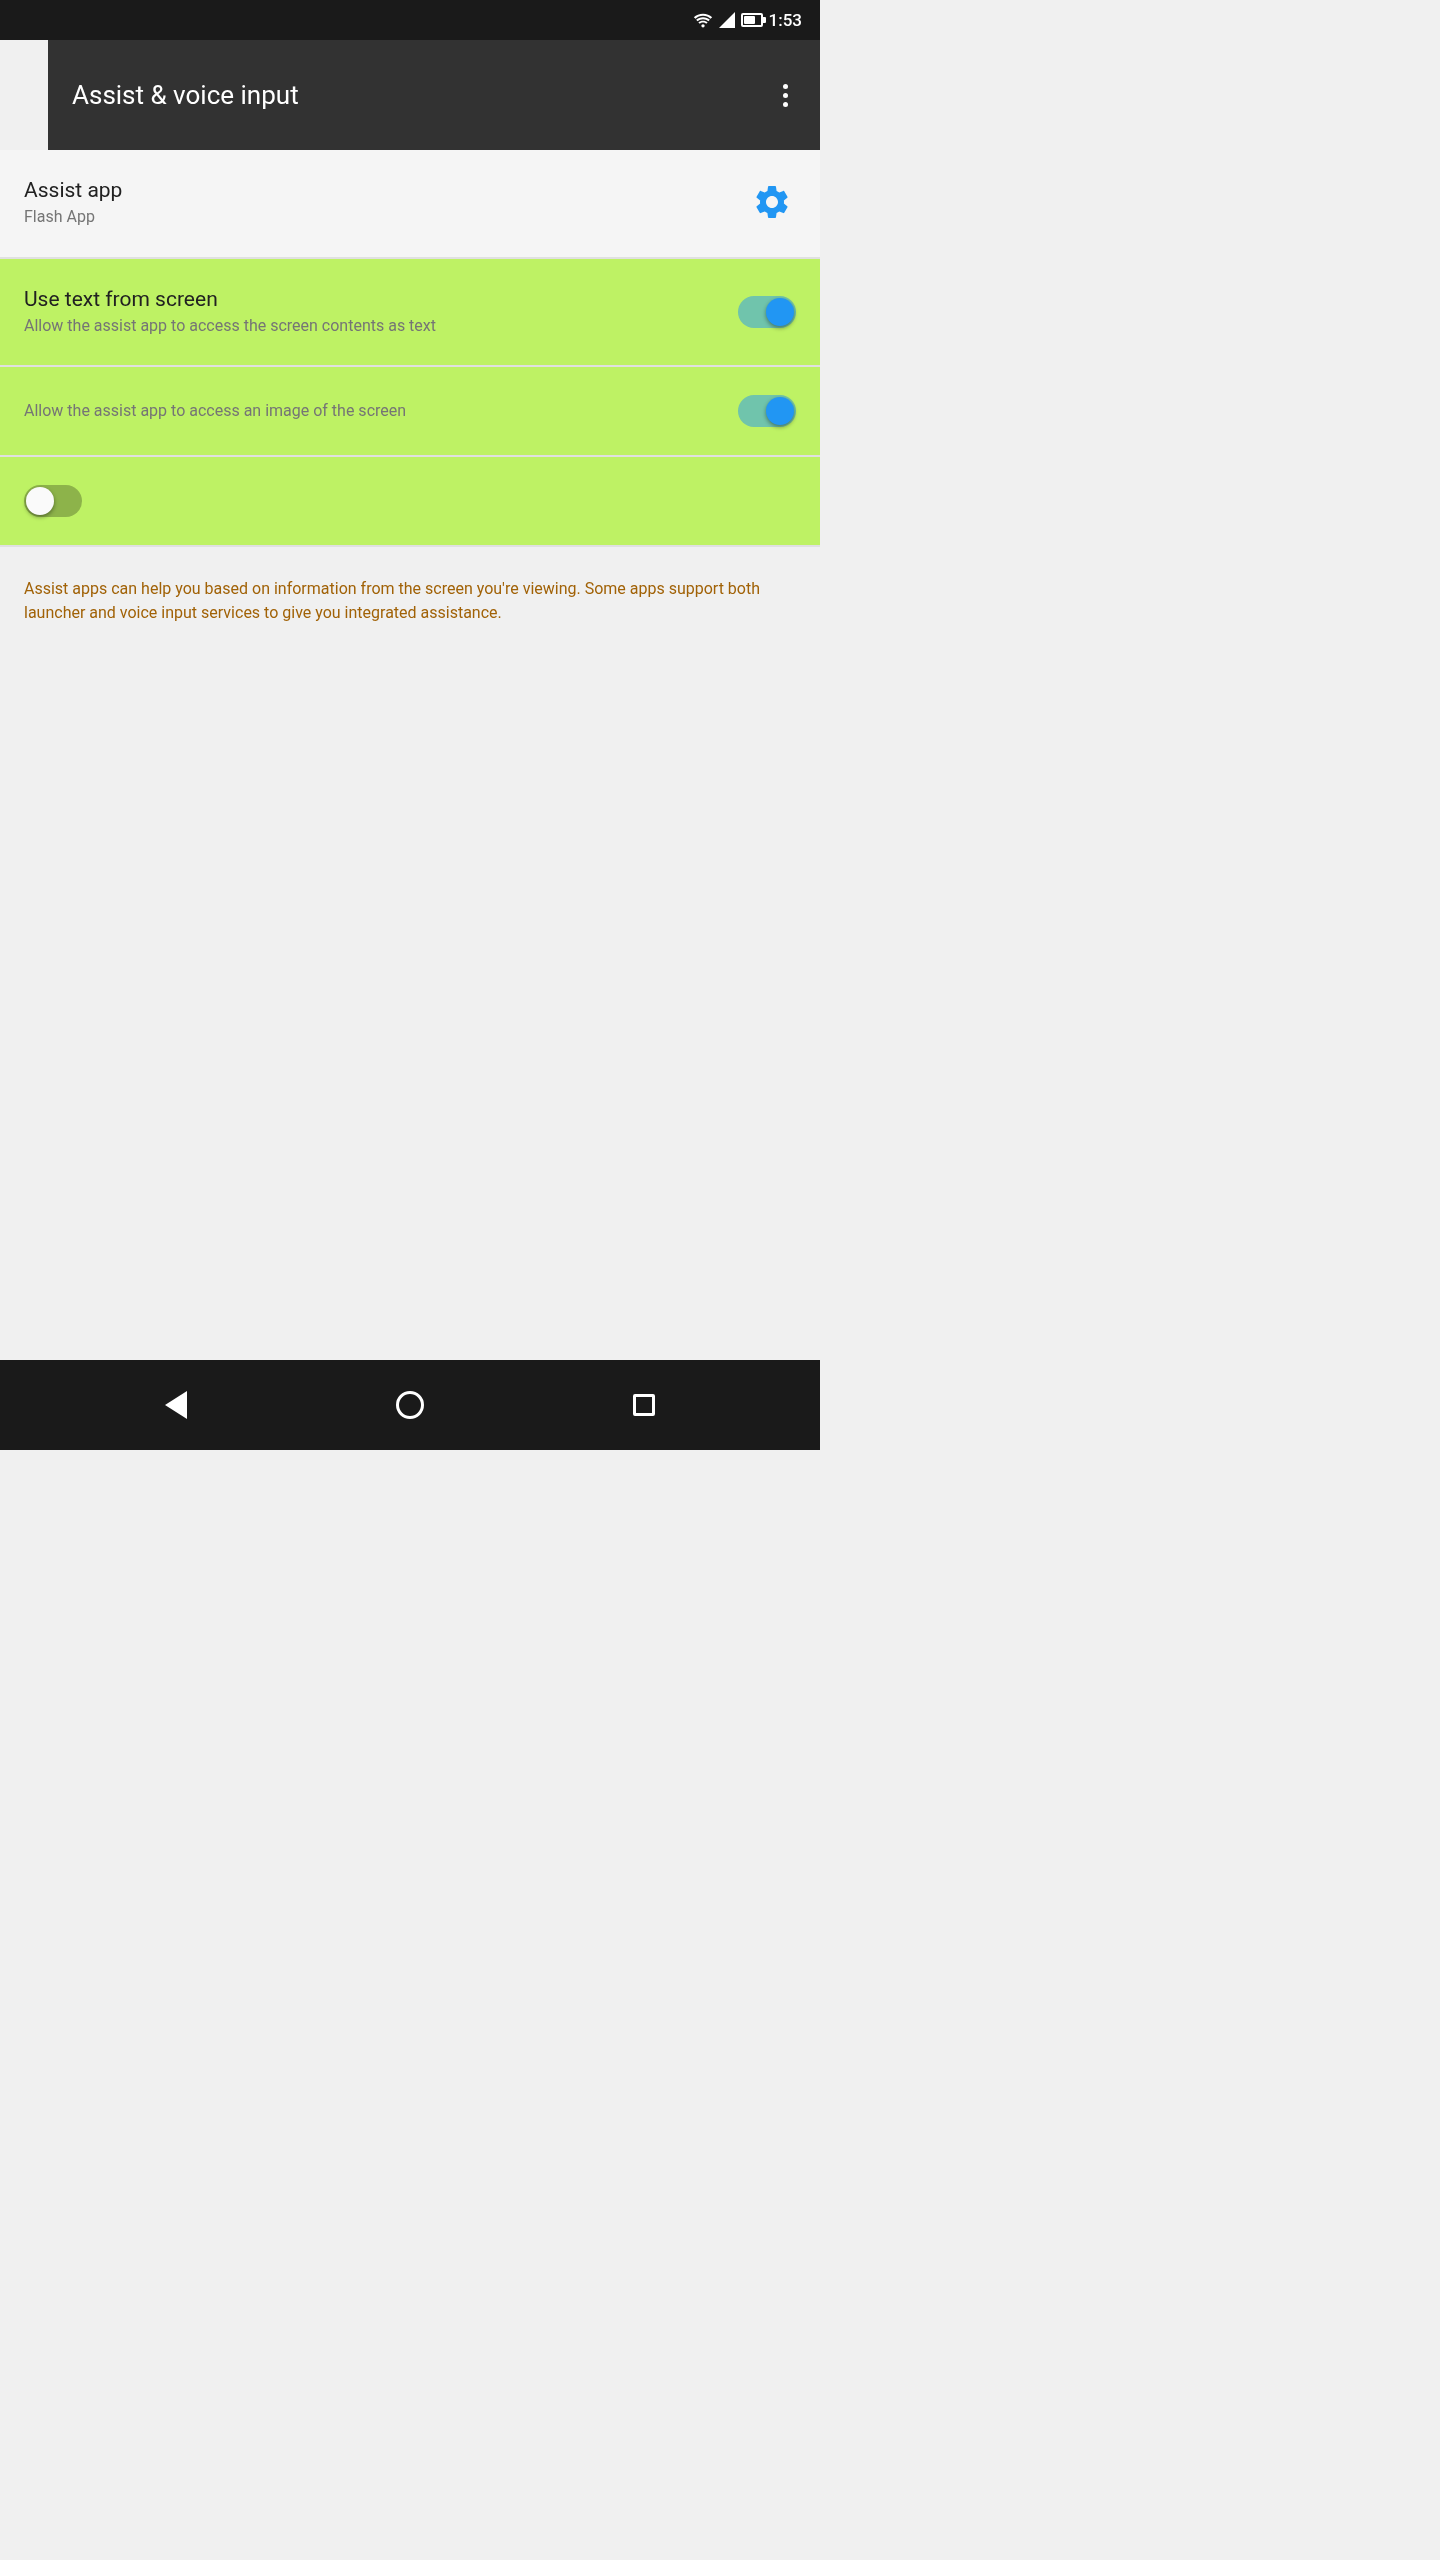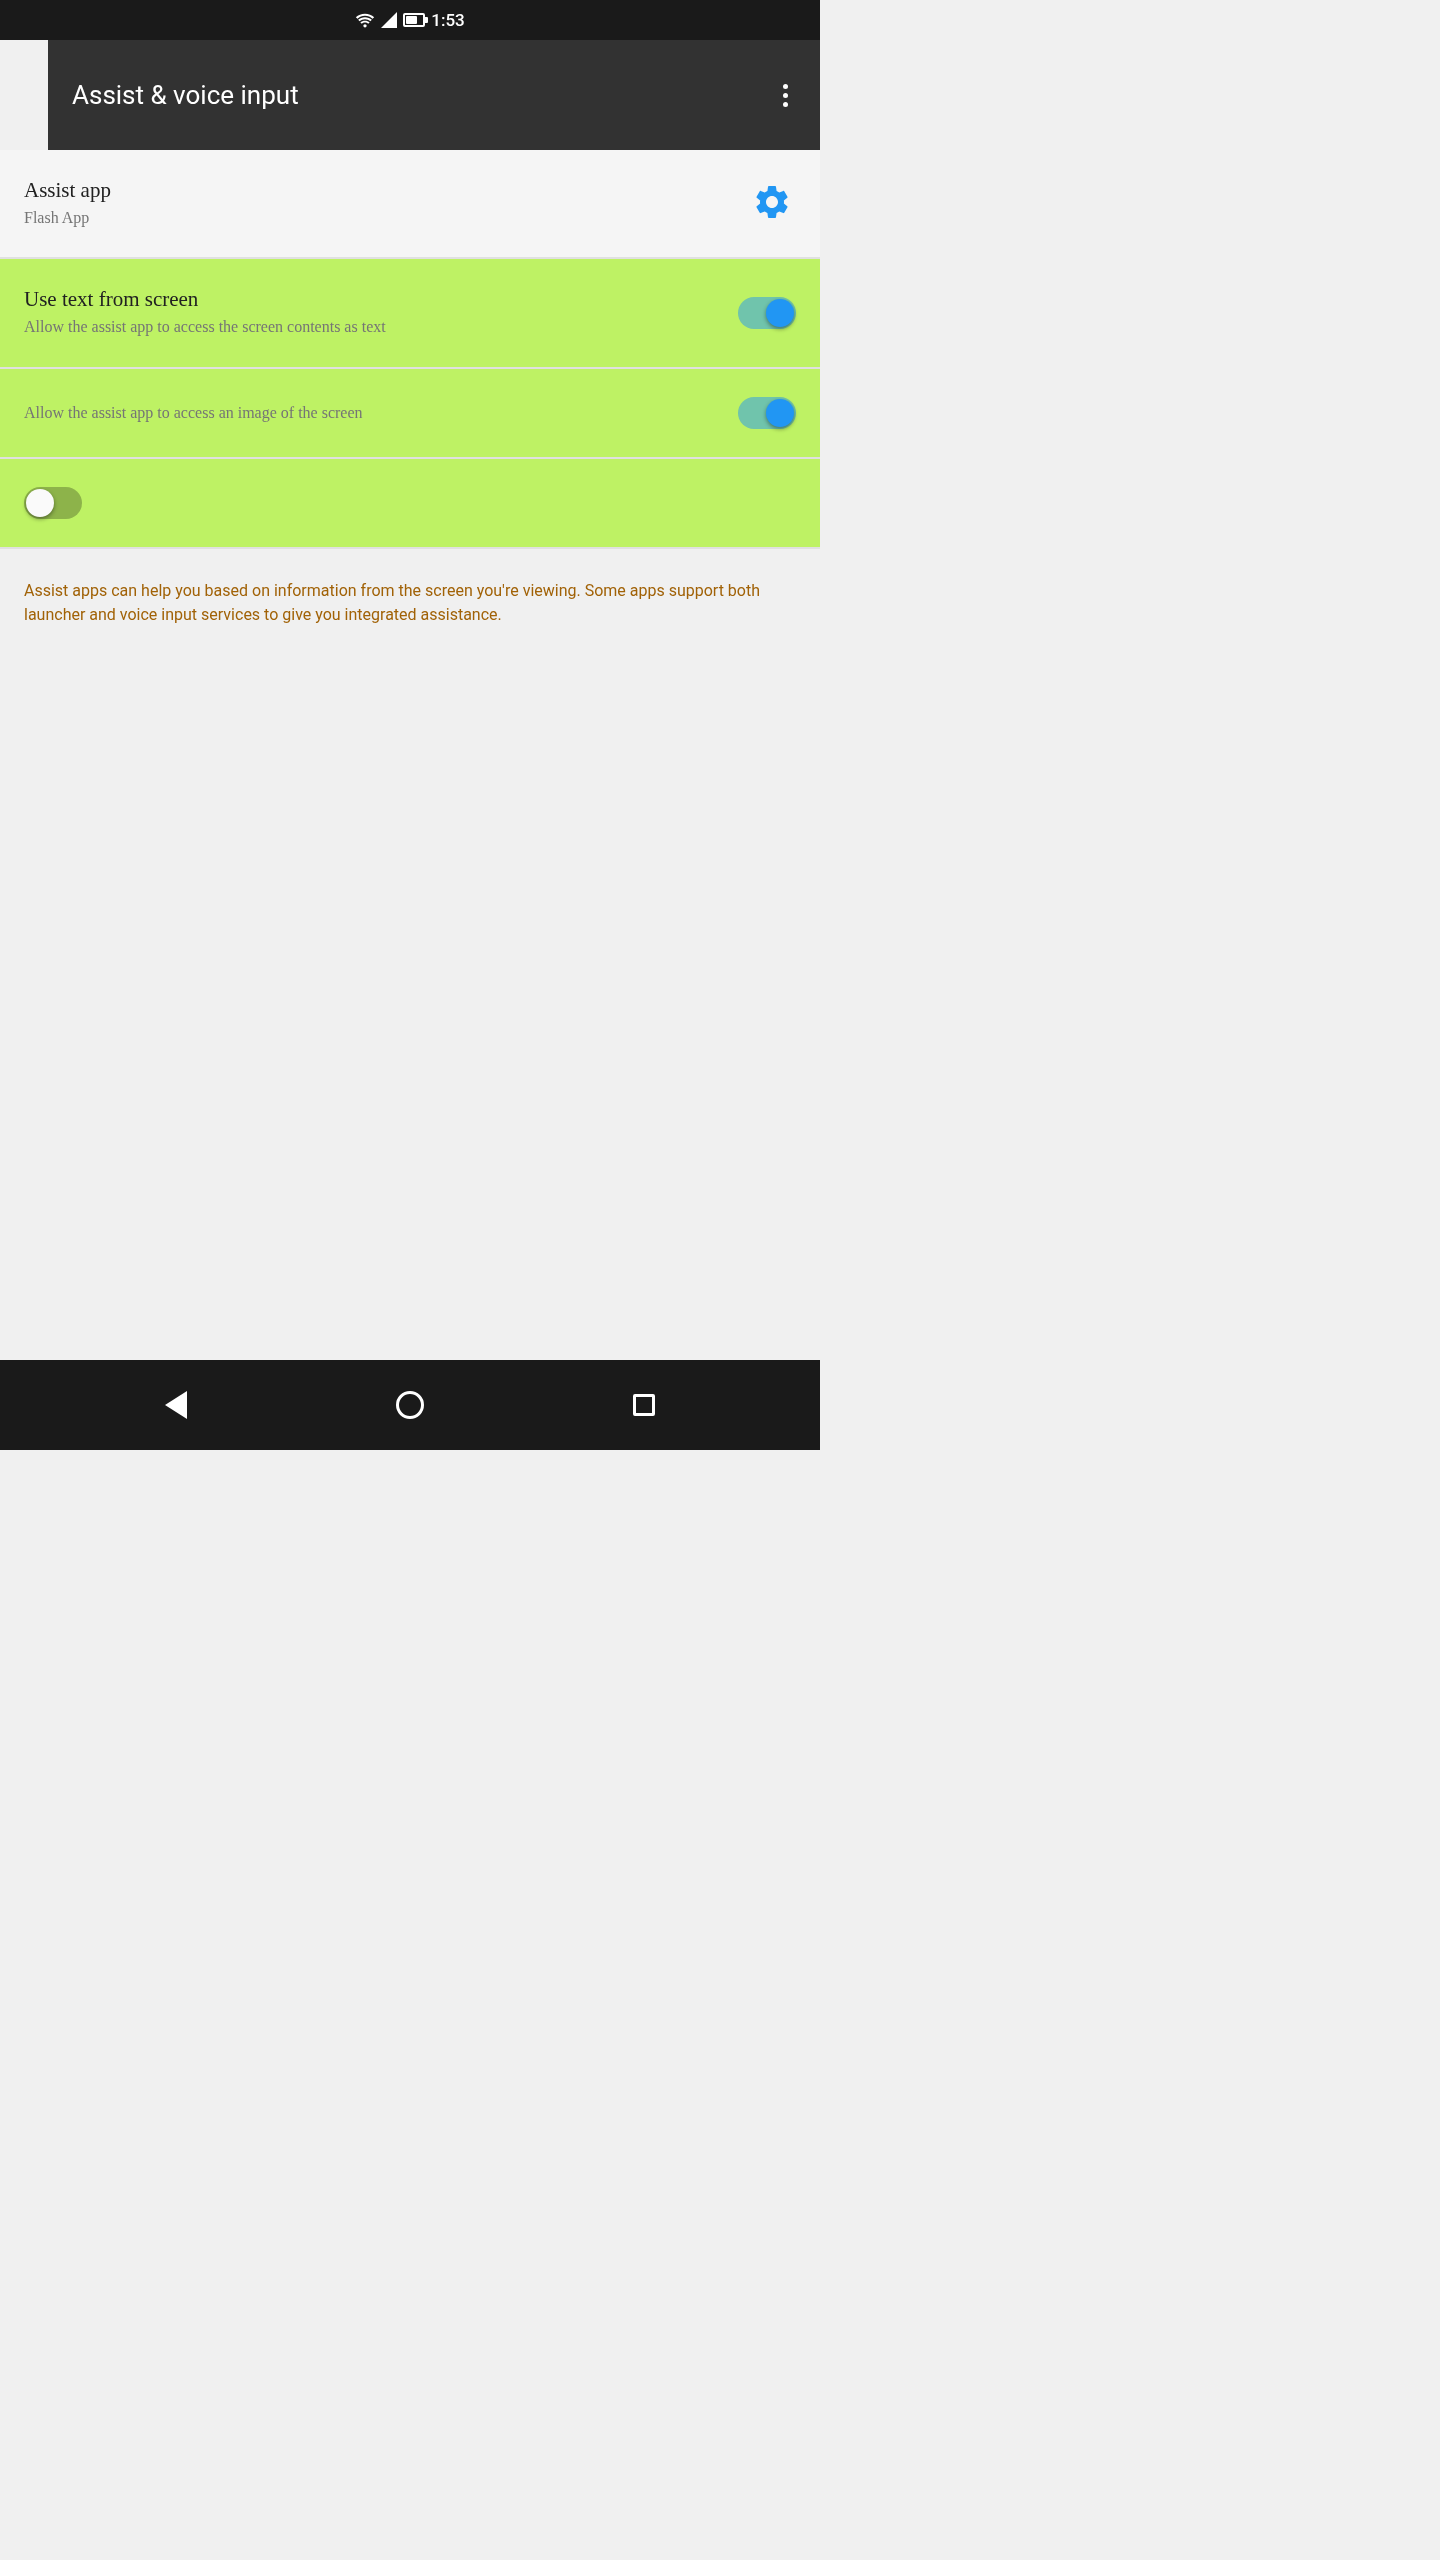--- a/index.html
+++ b/index.html
@@ -16,21 +16,21 @@
       display: flex;
       flex-direction: column;
     }
 
     
     .status-bar {
       background: #1a1a1a;
       height: 40px;
       display: flex;
       align-items: center;
-      justify-content: center;
+      justify-content: flex-end;
       padding: 0 18px;
       gap: 8px;
     }
 
     .status-bar-icons {
       display: flex;
       align-items: center;
       gap: 6px;
     }
 
@@ -133,21 +133,20 @@
     }
 
     .settings-item:first-child {
       border-top: none;
       background: #f5f5f5;
     }
 
     .settings-item-content {
       flex: 1;
       padding-right: 20px;
-      font-family: Liberation Serif, serif;
     }
 
     .settings-item-title {
       font-size: 21px;
       color: #212121;
       font-weight: 400;
       margin-bottom: 4px;
     }
 
     .settings-item-subtitle {

